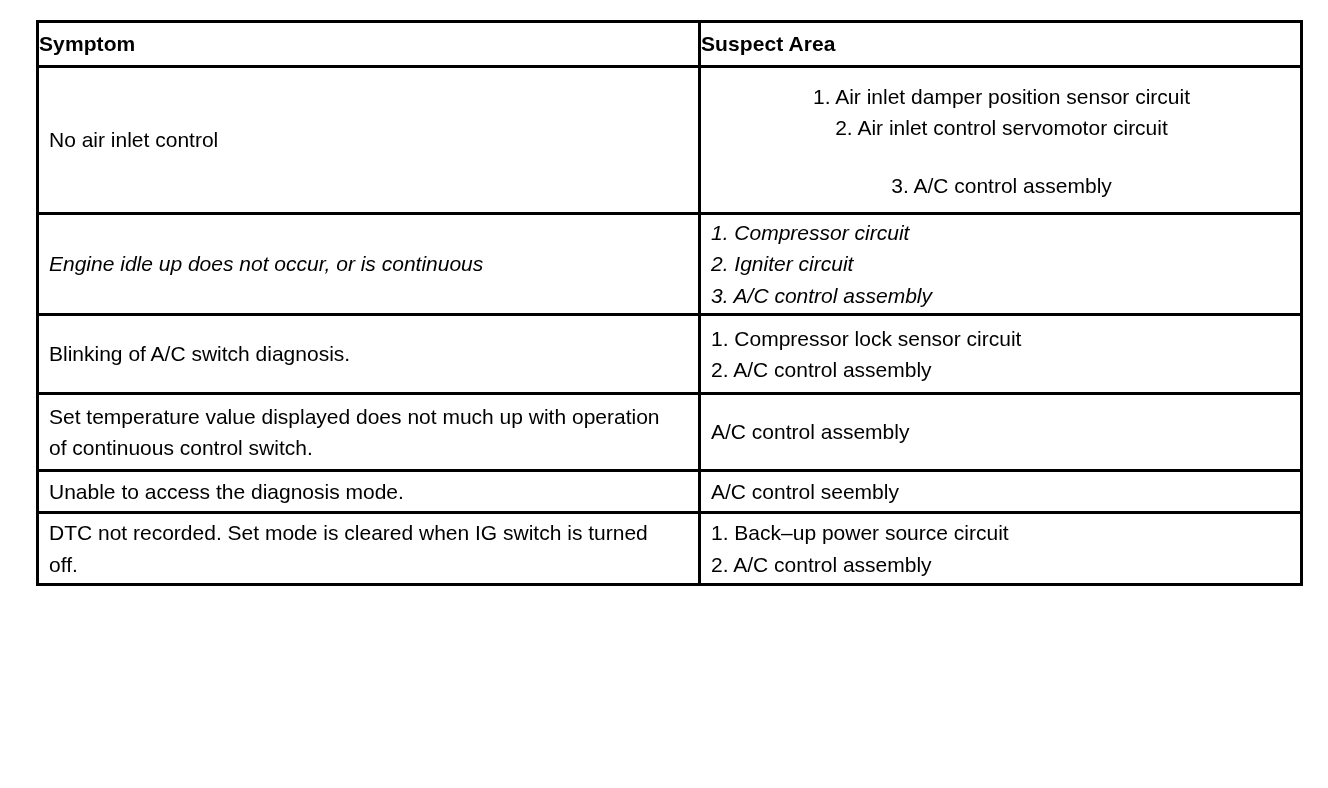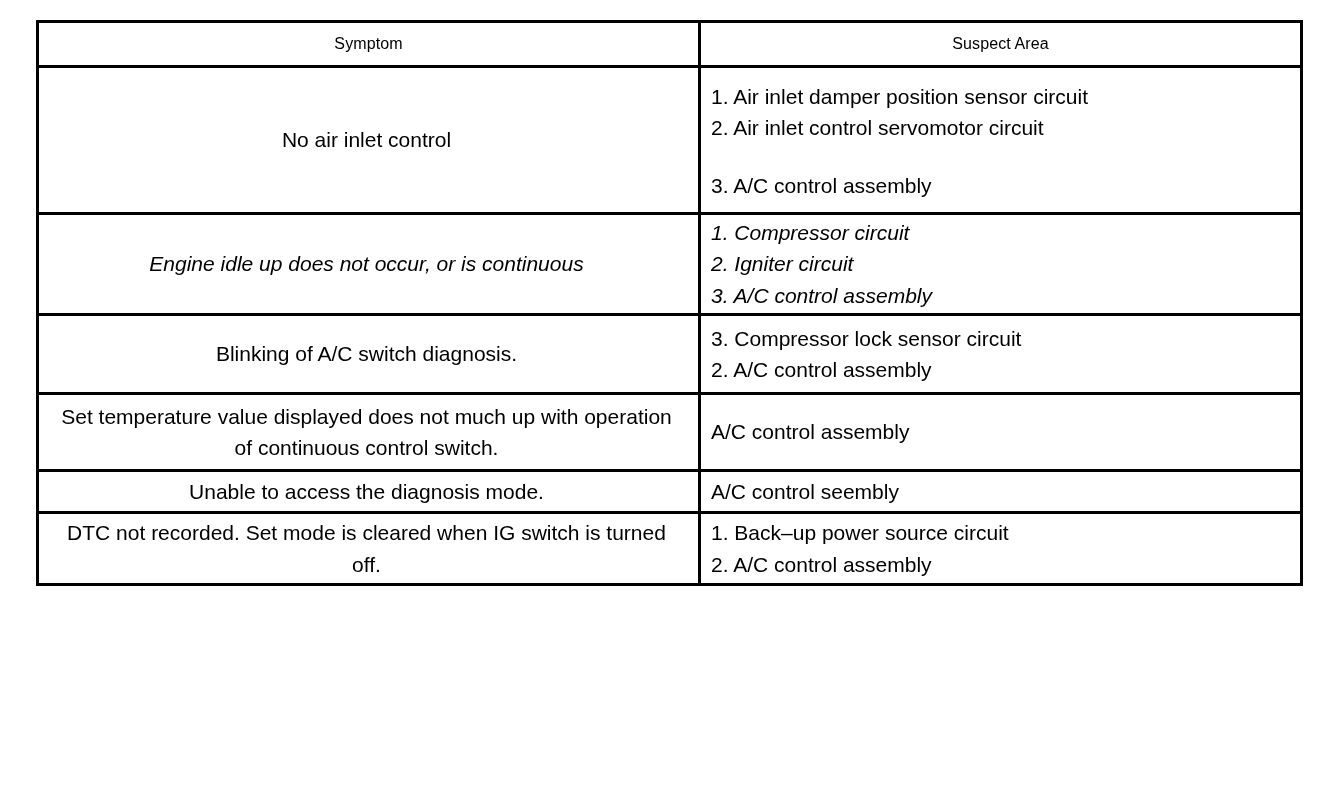--- a/index.html
+++ b/index.html
@@ -42,39 +42,39 @@
   table.tbl td {
     border: 3px solid #000;
     padding: 0;
     vertical-align: middle;
     background: #fff;
   }
 
   
   thead th {
     height: 42px;
-    text-align: center;
-    font-weight: 400;
-    font-size: 16px;
+    text-align: left;
+    font-weight: 700;
+    font-size: 21px;
     letter-spacing: 0.1px;
   }
   thead th .hd-label {
     display: block;
     line-height: 42px;
   }
 
   
   tbody td {
     font-size: 21px;
     line-height: 1.5;
   }
   .cell-inner {
     padding: 0 8px 0 10px;
   }
-  td.sym .cell-inner { padding-left: 10px; padding-right: 14px; text-align: center; }
+  td.sym .cell-inner { padding-left: 10px; padding-right: 14px; }
   td.sus .cell-inner { padding-left: 10px; padding-right: 8px; }
 
   .line {
     display: block;
     white-space: pre-wrap;
   }
   .line.spacer {
     height: 26px;
   }
 
@@ -85,21 +85,21 @@
   tr.r3 td { height: 76px; }
   tr.r4 td { height: 74px; }
   tr.r5 td { height: 75px; }
   tr.r6 td { height: 39px; }
   tr.r7 td { height: 69px; }
 
   tr.r0 td.sus .cell-inner { padding-top: 2px; }
 
   
   td.mid   { vertical-align: middle; }
-  td.topal { vertical-align: top; }
+  td.topal { vertical-align: top; text-align: center; }
   td.topal .cell-inner { padding-top: 9px; }
 </style>
 </head>
 <body>
 
 <div id="page" class="scan">
 
   <table class="tbl">
     <colgroup>
       <col class="c-sym">
@@ -152,21 +152,21 @@
       </tr>
 
       <tr class="r3">
         <td class="sym mid">
           <div class="cell-inner">
             <span class="line">Blinking of A/C switch diagnosis.</span>
           </div>
         </td>
         <td class="sus mid">
           <div class="cell-inner">
-            <span class="line">3. Compressor lock sensor circuit</span>
+            <span class="line">1. Compressor lock sensor circuit</span>
             <span class="line">2. A/C control assembly</span>
           </div>
         </td>
       </tr>
 
       <tr class="r4">
         <td class="sym mid">
           <div class="cell-inner">
             <span class="line">Set temperature value displayed does not much up with operation</span>
             <span class="line">of continuous control switch.</span>

